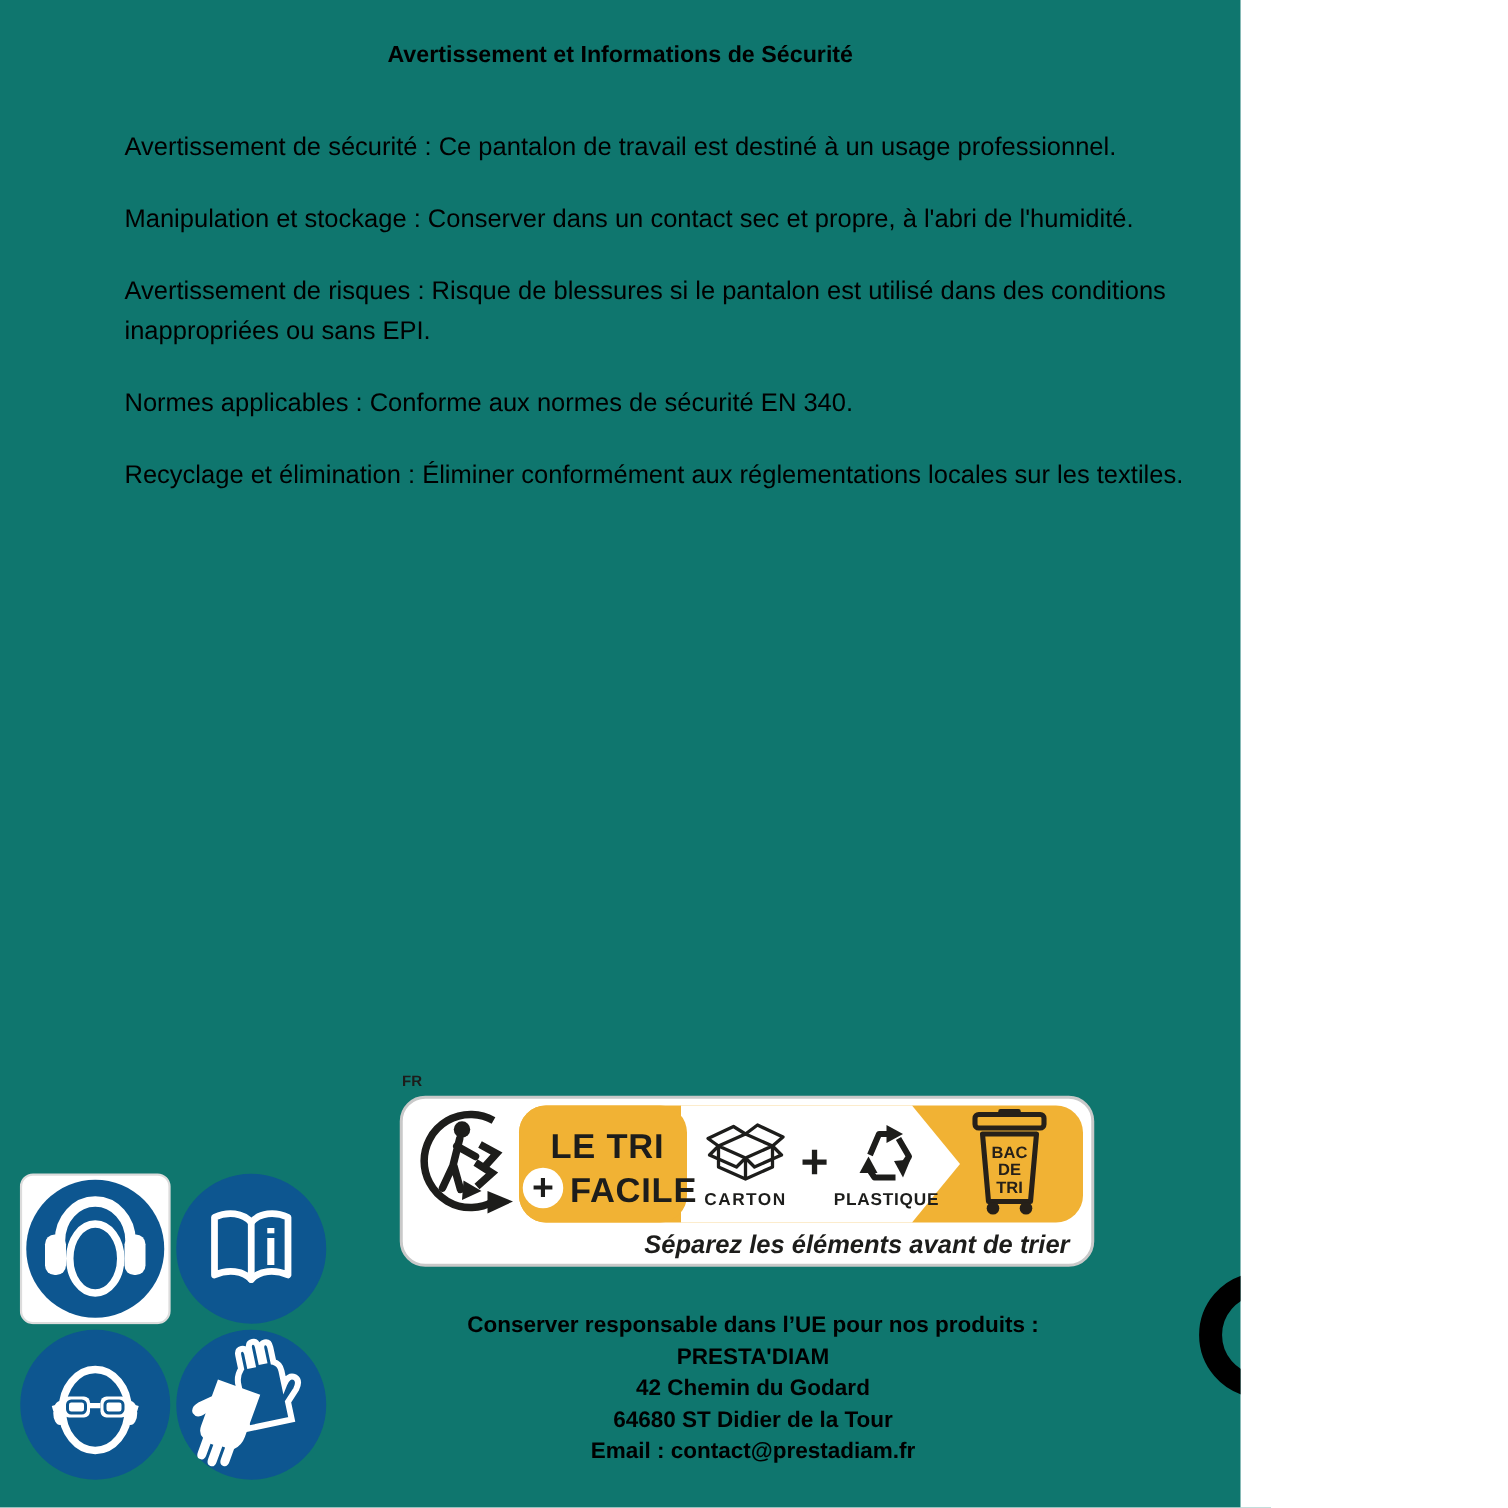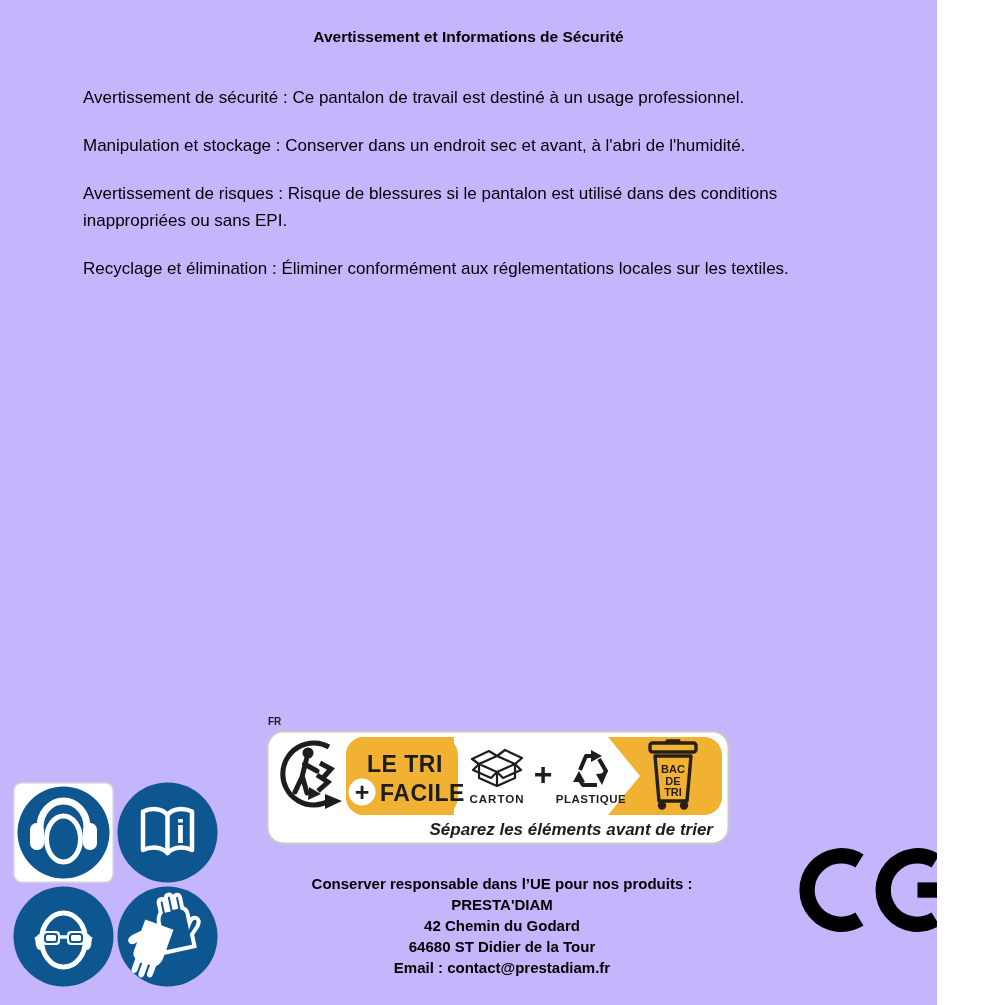--- a/index.html
+++ b/index.html
@@ -1,18 +1,18 @@
 <!DOCTYPE html>
 <html><head>
 <meta charset="utf-8">
 <style>
   * { margin:0; padding:0; box-sizing:border-box; }
   html,body { background:#fff; }
   .page {
-    position:relative; width:937px; height:1005px; background:#c4b5fd;
+    position:relative; width:827px; height:1005px; background:#0f766e;
     font-family:"Liberation Sans","DejaVu Sans",sans-serif; color:#000;
     overflow:hidden;
     text-decoration:underline;
   }
   .page-title {
     position:absolute; top:28px; left:0; right:0;
     text-align:center; font-size:15.5px; font-weight:bold;
   }
   .doc-text {
     position:absolute; top:84px; left:72px; width:900px;
@@ -36,23 +36,24 @@
 </style>
 </head>
 <body>
 
 <div class="page">
 
   <h1 class="page-title">Avertissement et Informations de Sécurité</h1>
 
   <div class="doc-text">
     <p>Avertissement de sécurité : Ce pantalon de travail est destiné à un usage professionnel.</p>
-    <p>Manipulation et stockage : Conserver dans un endroit sec et avant, à l'abri de l'humidité.</p>
+    <p>Manipulation et stockage : Conserver dans un contact sec et propre, à l'abri de l'humidité.</p>
     <p>Avertissement de risques : Risque de blessures si le pantalon est utilisé dans des conditions
 inappropriées ou sans EPI.</p>
+    <p>Normes applicables : Conforme aux normes de sécurité EN 340.</p>
     <p>Recyclage et élimination : Éliminer conformément aux réglementations locales sur les textiles.</p>
   </div>
 
   <div class="icons-grid">
 
     <svg width="101" height="101" viewBox="0 0 101 101">
       <rect x="1" y="1" width="99" height="99" rx="8" fill="#fff" stroke="#dcdcdc" stroke-width="1.5"></rect>
       <circle cx="50.5" cy="50.5" r="46" fill="#0D5690"></circle>
       <path d="M27,45 A23.5,26 0 0 1 74,45" stroke="#fff" stroke-width="7" fill="none"></path>
       <ellipse cx="50.5" cy="57" rx="17" ry="23" stroke="#fff" stroke-width="5" fill="none"></ellipse>

